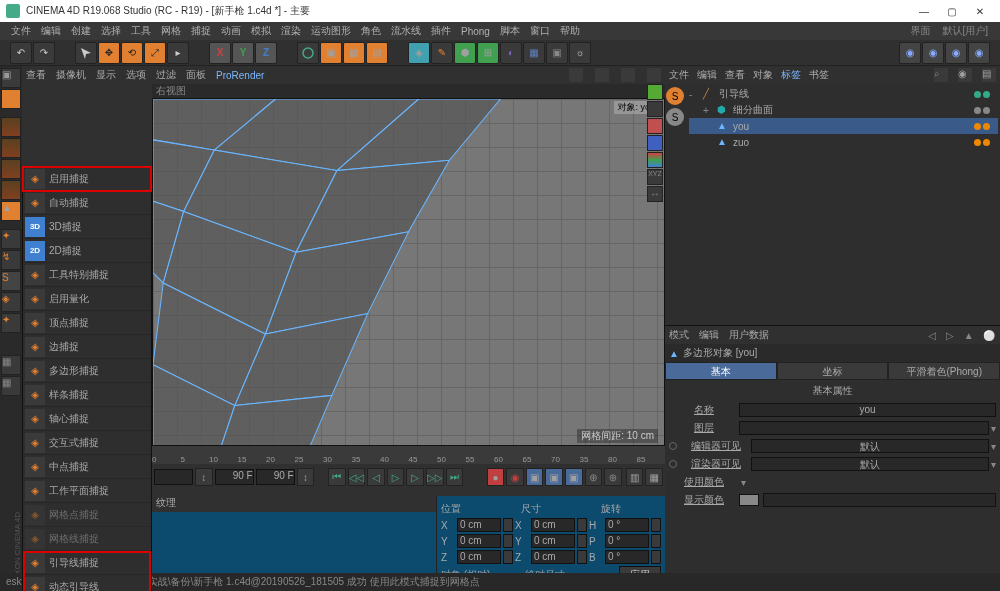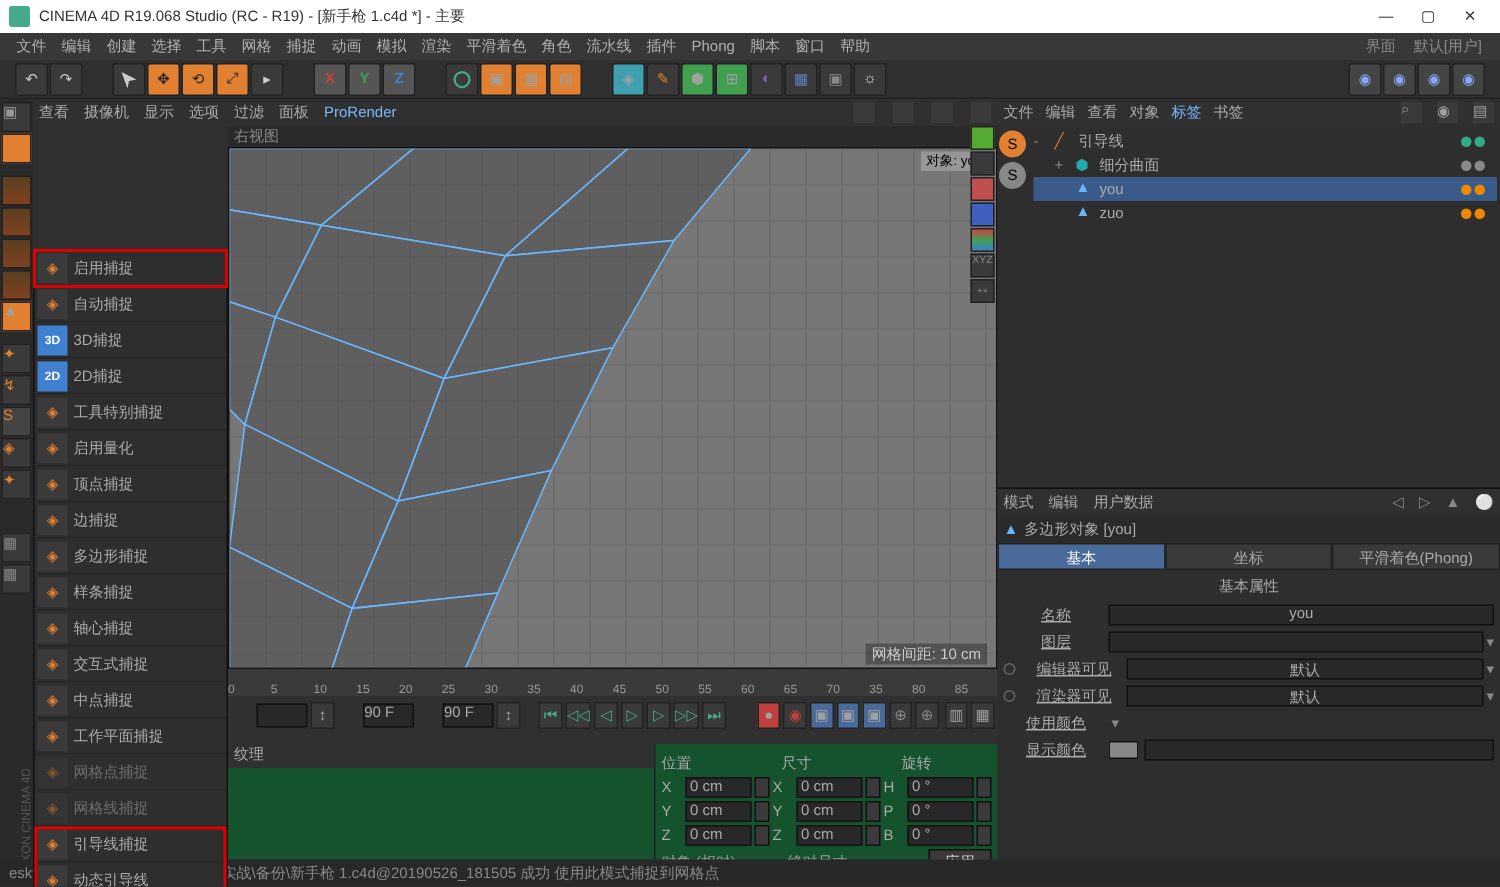--- a/index.html
+++ b/index.html
@@ -50,25 +50,25 @@
 
 
 .vp-right-icons { position: absolute; right: 335px; top: 84px; width: 18px; display: flex; flex-direction: column; gap: 1px; z-index: 5; }
 .vp-right-icons .ri { width: 16px; height: 16px; background: #3a3a3a; border: 1px solid #222; }
 
 
 .timeline-area { position: absolute; left: 22px; top: 446px; right: 335px; height: 50px; background: #303030; margin-left: 130px; }
 .ruler { height: 18px; background: #3a3a3a; display: flex; align-items: flex-end; position: relative; }
 .ruler .tick { position: absolute; bottom: 0; color: #999; font-size: 8px; }
 .timeline-ctrl { height: 26px; display: flex; align-items: center; gap: 2px; padding: 2px; }
-.tc-in { width: 40px; height: 16px; background: #282828; border: 1px solid #111; color: #aaa; text-align: left; margin-left: 17px; }
+.tc-in { width: 40px; height: 16px; background: #282828; border: 1px solid #111; color: #aaa; text-align: right; }
 .tc-btn { width: 18px; height: 18px; background: #3a3a3a; border: 1px solid #222; display: flex; align-items: center; justify-content: center; }
 
 
-.bottom-panel { position: absolute; left: 22px; bottom: 18px; right: 335px; top: 496px; background: #14532d; margin-left: 130px; display: flex; }
+.bottom-panel { position: absolute; left: 22px; bottom: 18px; right: 335px; top: 496px; background: #0c4a6e; margin-left: 130px; display: flex; }
 .mat-area { width: 330px; border-right: 1px solid #222; }
 .mat-tabs { height: 16px; background: #303030; padding: 0 4px; color: #aaa; }
 .coords { flex: 1; padding: 4px; }
 .coords-head { display: flex; gap: 20px; color: #aaa; padding: 2px 0; }
 .coords-row { display: flex; align-items: center; gap: 2px; margin-bottom: 2px; }
 .coords-row .ax { width: 14px; color: #aaa; }
 .coords-row .cv { width: 44px; height: 14px; background: #282828; border: 1px solid #111; color: #aaa; padding: 0 2px; }
 .coords-row .sp { width: 10px; height: 14px; background: #3a3a3a; border: 1px solid #111; }
 .apply-btn { background: #3a3a3a; border: 1px solid #111; color: #ccc; padding: 1px 10px; }
 
@@ -133,21 +133,21 @@
     <div class="mitem">文件</div>
     <div class="mitem">编辑</div>
     <div class="mitem">创建</div>
     <div class="mitem">选择</div>
     <div class="mitem">工具</div>
     <div class="mitem">网格</div>
     <div class="mitem">捕捉</div>
     <div class="mitem">动画</div>
     <div class="mitem">模拟</div>
     <div class="mitem">渲染</div>
-    <div class="mitem">平滑着色</div>
+    <div class="mitem">运动图形</div>
     <div class="mitem">角色</div>
     <div class="mitem">流水线</div>
     <div class="mitem">插件</div>
     <div class="mitem">Phong</div>
     <div class="mitem">脚本</div>
     <div class="mitem">窗口</div>
     <div class="mitem">帮助</div>
     <div class="spacer"></div>
     <div class="right">界面</div>
     <div class="right">默认[用户]</div>

